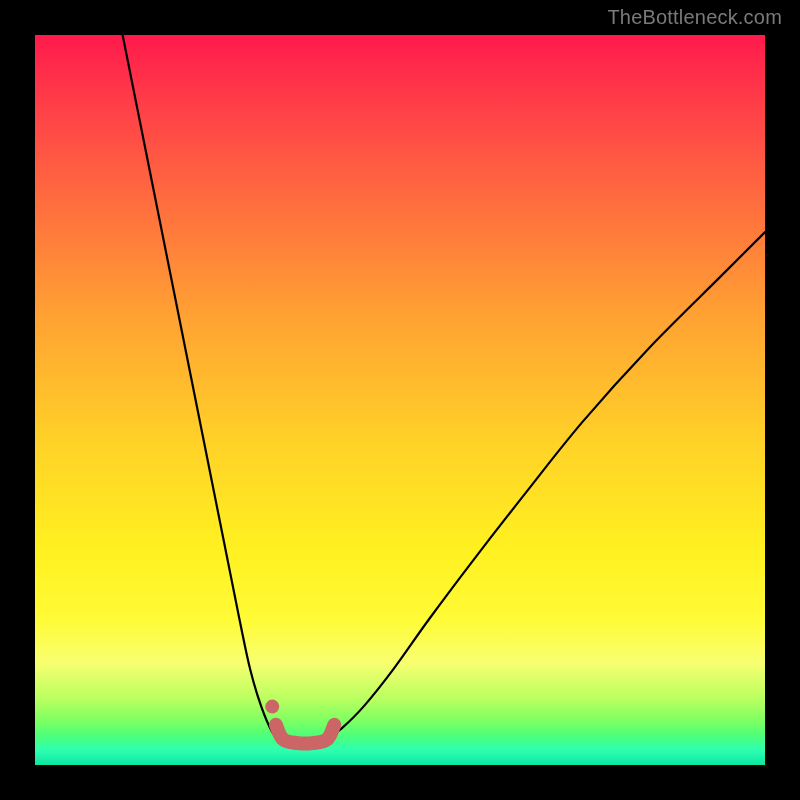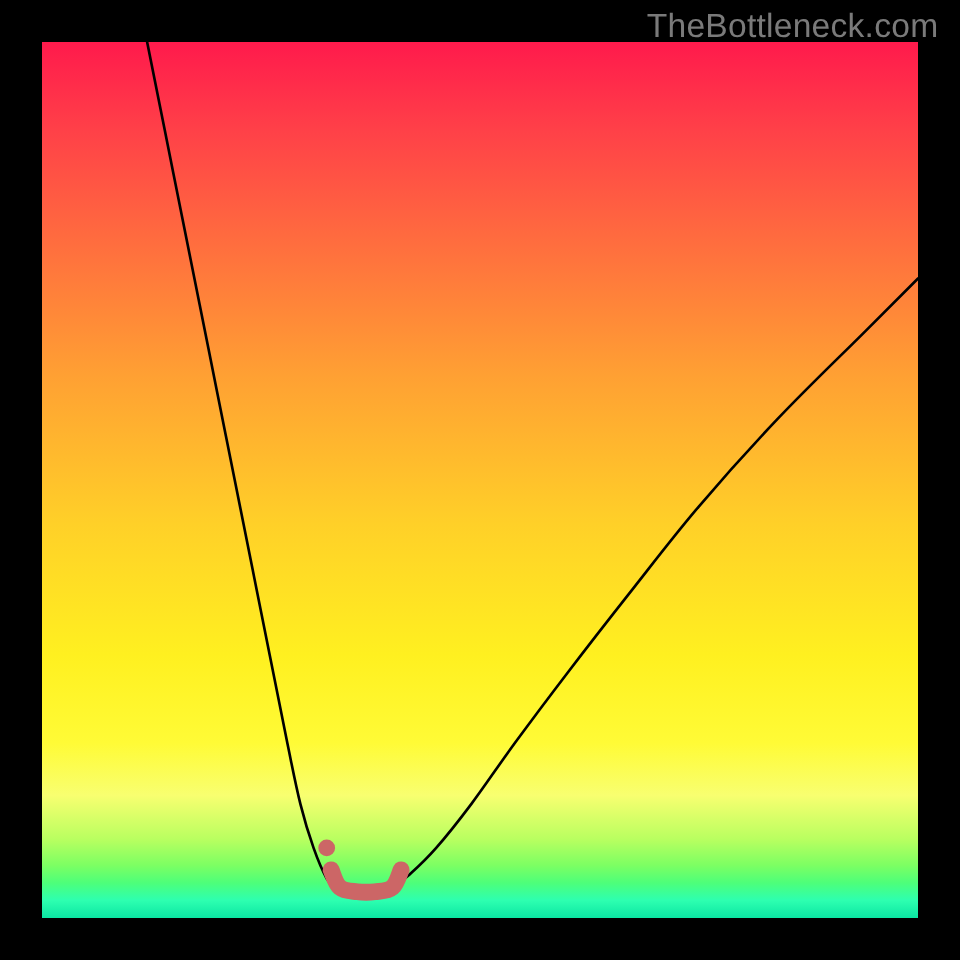--- a/index.html
+++ b/index.html
@@ -30,21 +30,21 @@
       #7cff63 94%,
       #4dff7a 96%,
       #2dffb0 98%,
       #0be6a3 100%);
   }
   .watermark {
     position: absolute;
     top: 6px;
     right: 18px;
     color: #7a7a7a;
-    font-size: 28px;
+    font-size: 20px;
     font-weight: 500;
     letter-spacing: 0.2px;
     user-select: none;
   }
   svg.curves {
     position: absolute;
     left: 0;
     top: 0;
     width: 730px;
     height: 730px;

